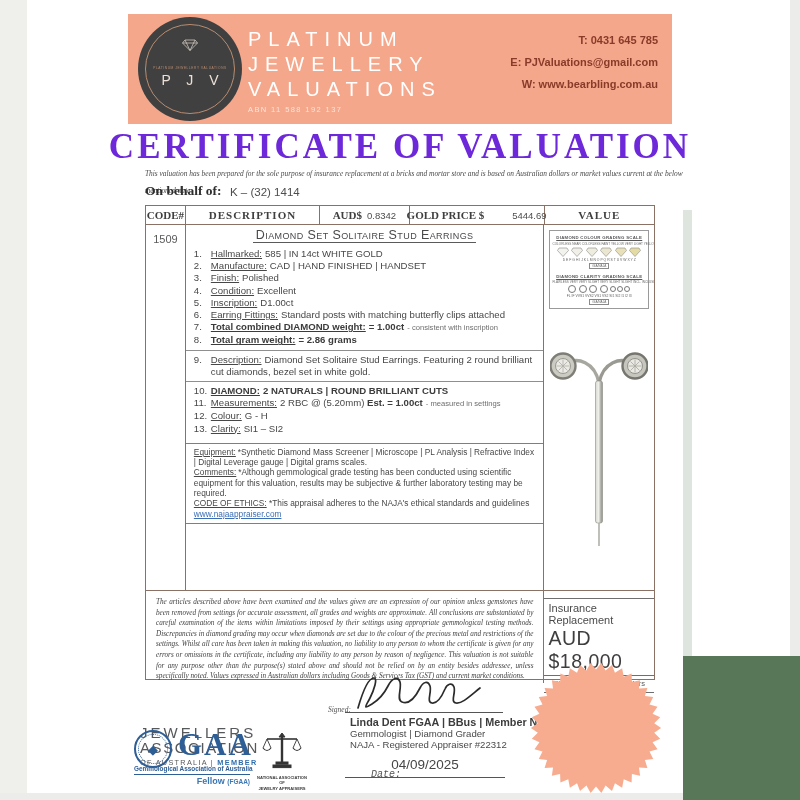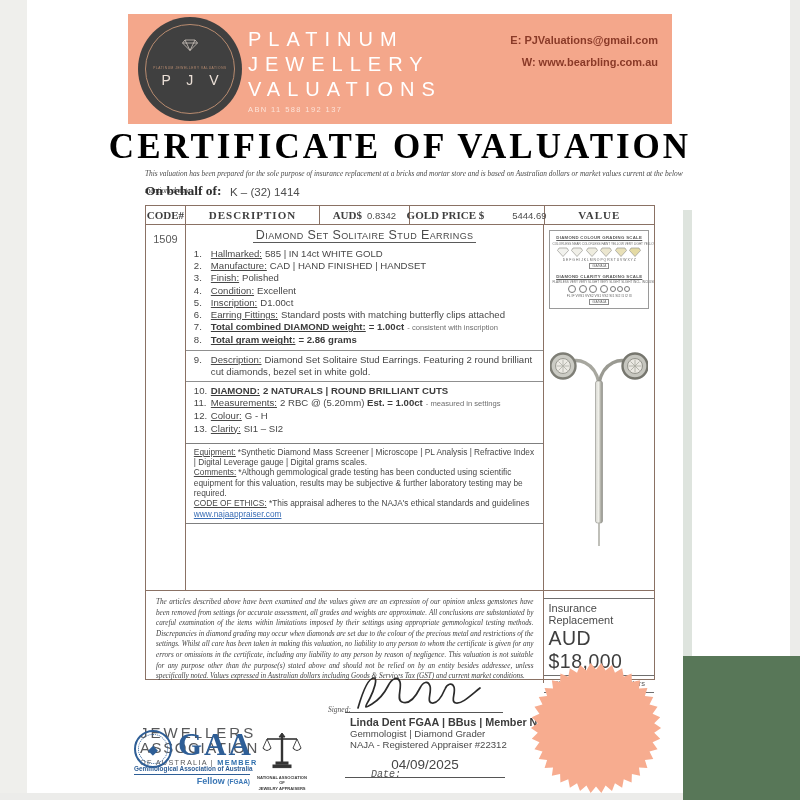--- a/index.html
+++ b/index.html
@@ -20,21 +20,21 @@
   .logo-ring{left:7px;top:7px;right:7px;bottom:7px;border:1px solid #b98c70;border-radius:50%;}
   .logo-diamond{left:0;right:0;top:20px;text-align:center;}
   .logo-ringtext{left:0;right:0;top:49px;text-align:center;font-size:3.2px;letter-spacing:.6px;color:#b98c70;}
   .logo-monogram{left:0;right:0;top:55px;text-align:center;font-size:14px;letter-spacing:6px;color:#ece0d7;padding-left:6px;}
   .logo-abn{left:120px;top:91px;font-size:7.5px;letter-spacing:1.4px;color:rgba(255,243,236,.8);}
   .brand{left:120px;top:13px;color:#ffffff;font-size:20px;line-height:25px;letter-spacing:7px;font-weight:400;}
   .contact{right:14px;top:15px;text-align:right;font-size:11px;font-weight:700;line-height:22px;color:var(--maroon);}
 
   
   .cert-title{left:0;top:127px;width:800px;text-align:center;font-family:"Liberation Serif",serif;
-              font-weight:700;font-size:35px;letter-spacing:3px;color:#000000;}
+              font-weight:700;font-size:35px;letter-spacing:3px;color:#6d28d9;}
   .disc{left:145px;width:556px;font-family:"Liberation Serif",serif;font-style:italic;
         font-size:7.4px;color:#4a4a4a;line-height:17px;}
   .disc1{top:165px;} .disc2{top:174px;}
   .behalf-label{left:145px;top:183px;font-family:"Liberation Serif",serif;font-weight:700;font-size:13.5px;color:#2f2f2f;}
   .behalf-value{left:230px;top:186px;font-size:11.5px;color:#4d4d4d;}
 
   
   .vtable{left:145px;top:205px;width:510px;height:475px;border:1.4px solid var(--border);box-sizing:border-box;}
   .thead{display:flex;height:18px;border-bottom:1.4px solid var(--border);}
   .th{box-sizing:border-box;border-right:1.4px solid var(--border);display:flex;align-items:center;justify-content:center;
@@ -148,20 +148,21 @@
       <div class="abs logo-ringtext">PLATINUM JEWELLERY VALUATIONS</div>
       <div class="abs logo-monogram">P J V</div>
     </div>
     <div class="abs brand">
       <div>PLATINUM</div>
       <div>JEWELLERY</div>
       <div>VALUATIONS</div>
     </div>
     <div class="abs logo-abn">ABN 11 588 192 137</div>
     <div class="abs contact">
+      <div>T: 0431 645 785</div>
       <div>E: PJValuations@gmail.com</div>
       <div>W: www.bearbling.com.au</div>
     </div>
   </div>
 
   <div class="abs cert-title">CERTIFICATE OF VALUATION</div>
   <div class="abs disc disc1">This valuation has been prepared for the sole purpose of insurance replacement at a bricks and mortar store and is based on Australian dollars or market values current at the below mentioned date.</div>
   <div class="abs behalf-label">On behalf of:</div>
   <div class="abs behalf-value">K – (32) 1414</div>
 

